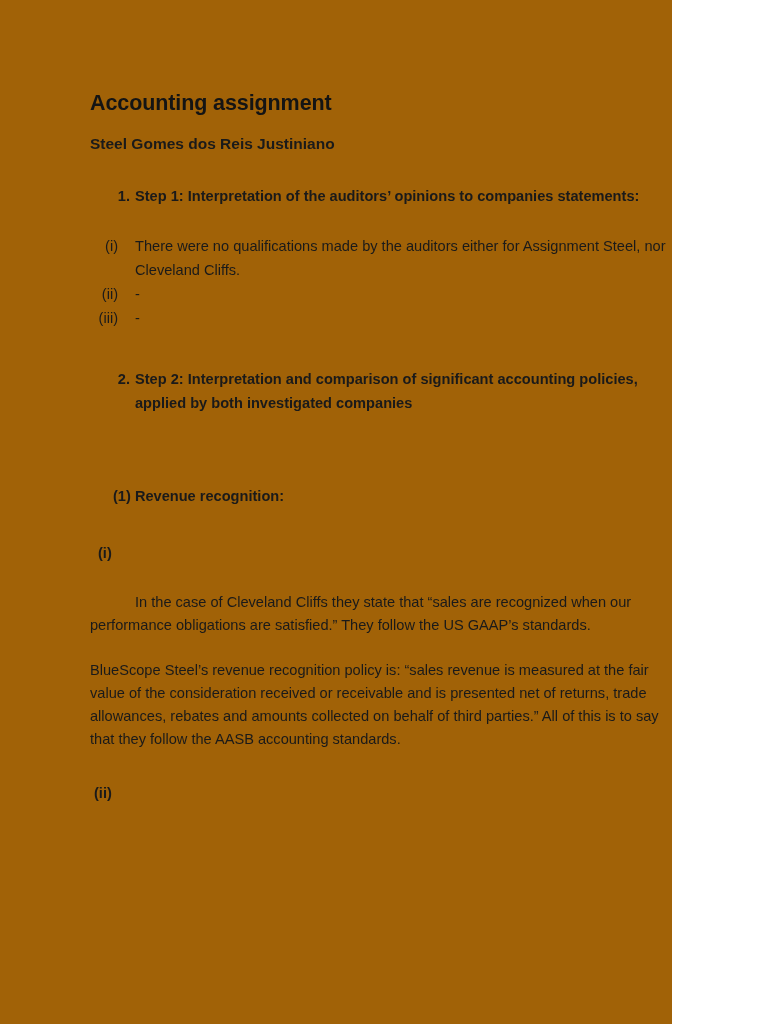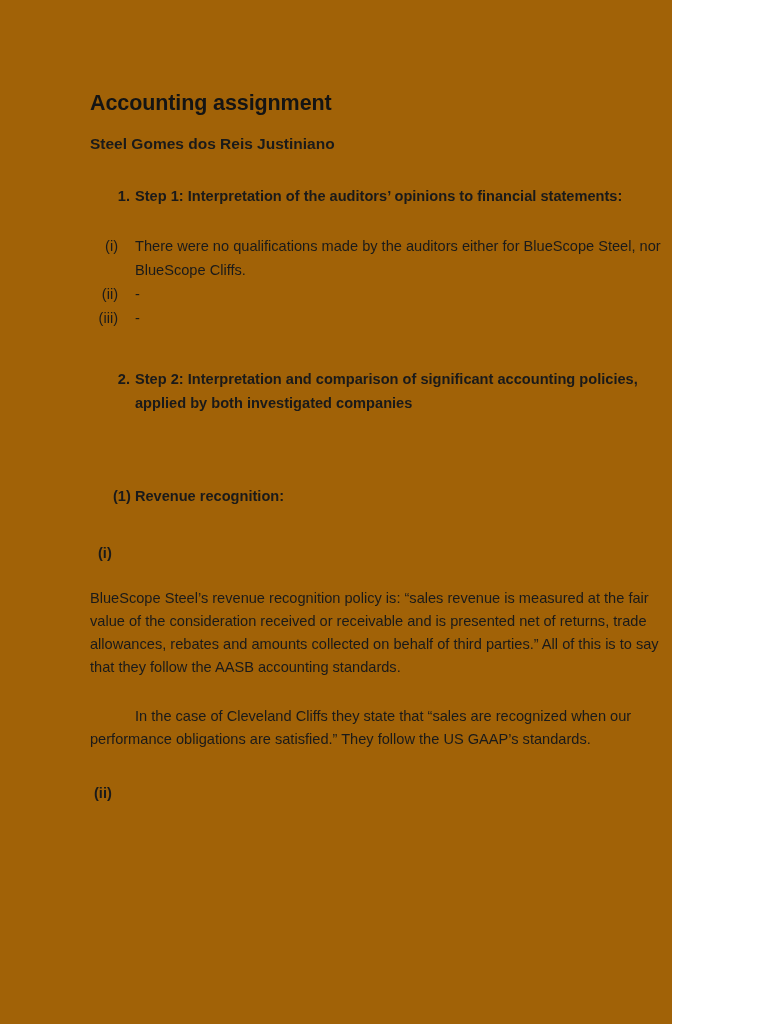--- a/index.html
+++ b/index.html
@@ -131,28 +131,28 @@
   <div class="content">
 
     <h1 class="doc-title">Accounting assignment</h1>
 
     <h2 class="doc-author">Steel Gomes dos Reis Justiniano</h2>
 
 
     <ol class="num-list">
       <li class="num-item num-item-1">
         <span class="marker">1.</span>
-        <span class="txt">Step 1: Interpretation of the auditors’ opinions to financial statements:</span>
+        <span class="txt">Step 1: Interpretation of the auditors’ opinions to companies statements:</span>
       </li>
     </ol>
 
     <ol class="roman-list">
       <li class="roman-item">
         <span class="marker">(i)</span>
-        <span class="txt">There were no qualifications made by the auditors either for BlueScope Steel, nor BlueScope Cliffs.</span>
+        <span class="txt">There were no qualifications made by the auditors either for Assignment Steel, nor Cleveland Cliffs.</span>
       </li>
       <li class="roman-item">
         <span class="marker">(ii)</span>
         <span class="txt">-</span>
       </li>
       <li class="roman-item">
         <span class="marker">(iii)</span>
         <span class="txt">-</span>
       </li>
     </ol>
@@ -161,21 +161,21 @@
       <li class="num-item num-item-2">
         <span class="marker">2.</span>
         <span class="txt">Step 2: Interpretation and comparison of significant accounting policies, applied by both investigated companies</span>
       </li>
     </ol>
 
     <div class="sub-heading rev-rec">(1) Revenue recognition:</div>
 
     <div class="sub-heading label-i">(i)</div>
 
+    <p class="body-par par-cliffs">In the case of Cleveland Cliffs they state that “sales are recognized when our performance obligations are satisfied.” They follow the US GAAP’s standards.</p>
+
     <p class="body-par par-bluescope">BlueScope Steel’s revenue recognition policy is: “sales revenue is measured at the fair value of the consideration received or receivable and is presented net of returns, trade allowances, rebates and amounts collected on behalf of third parties.” All of this is to say that they follow the AASB accounting standards.</p>
-
-    <p class="body-par par-cliffs">In the case of Cleveland Cliffs they state that “sales are recognized when our performance obligations are satisfied.” They follow the US GAAP’s standards.</p>
 
     <div class="sub-heading label-ii">(ii)</div>
 
 
   </div>
 </div>
 
 </body></html>

